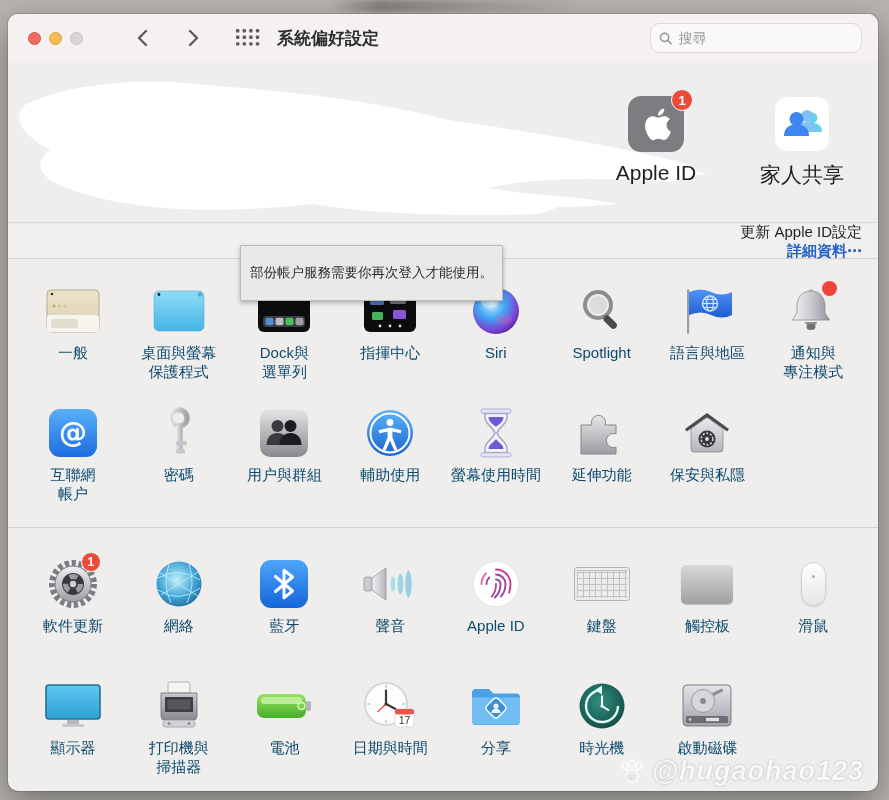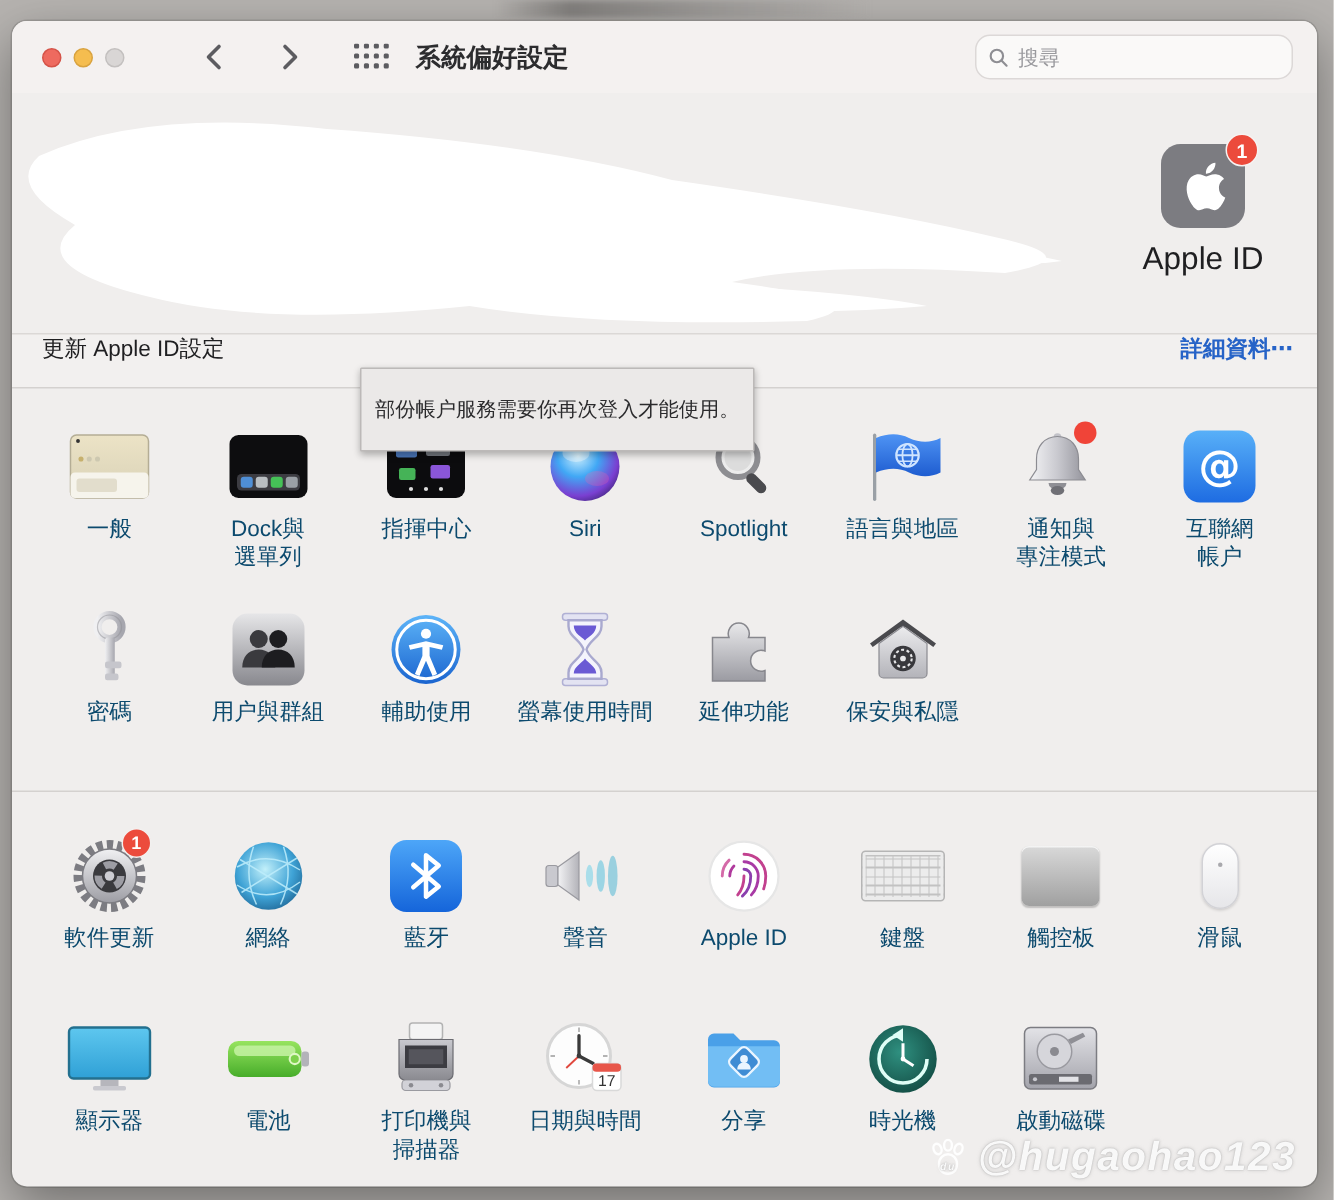--- a/index.html
+++ b/index.html
@@ -42,21 +42,21 @@
   .scribble{position:absolute;left:0;top:8px;pointer-events:none;}
   .account-items{position:absolute;right:22px;top:34px;display:flex;gap:38px;}
   .account-item{width:108px;display:flex;flex-direction:column;align-items:center;cursor:default;}
   .account-item .a-icon{position:relative;width:56px;height:56px;}
   .account-item .a-label{margin-top:9px;font-size:21px;color:#1f1f21;text-align:right;}
   .badge{position:absolute;top:-7px;right:-9px;min-width:22px;height:22px;border-radius:11px;
     background:#ec4b3c;color:#fff;font-size:13px;font-weight:bold;display:flex;align-items:center;justify-content:center;
     border:1.5px solid #f6f3f2;}
   
   .update-row{height:37px;border-top:1px solid #dbd8d6;border-bottom:1px solid #d4d1cf;
-    display:flex;align-items:flex-start;padding:0 16px 0 20px;background:#f2f0ef;}
+    display:flex;align-items:flex-end;padding:0 16px 0 20px;background:#f2f0ef;flex-direction:column;}
   .update-text{font-size:15px;color:#1f1f21;}
   .update-link{margin-left:auto;font-size:15px;font-weight:bold;color:#2663c7;cursor:pointer;padding-left:32px;}
   
   .pref-section{position:relative;padding:24px 12px 0;}
   .pref-section.second{border-top:1px solid #d4d1cf;padding-top:28px;}
   .pref-grid{display:grid;grid-template-columns:repeat(8,1fr);}
   .pref-item{height:122px;display:flex;flex-direction:column;align-items:center;cursor:default;}
   .pi-icon{position:relative;width:60px;height:56px;display:flex;align-items:center;justify-content:center;}
   .pi-label{margin-top:5px;font-size:15px;line-height:1.25;color:#0c4a6e;text-align:center;white-space:pre-line;}
   .pi-badge{position:absolute;top:-4px;right:2px;min-width:20px;height:20px;border-radius:10px;
@@ -147,20 +147,35 @@
             <rect width="56" height="56" rx="13" fill="#7c7c81"></rect>
             <g fill="#fff" transform="translate(11,9) scale(1.62)">
               <path d="M17.05 12.536c-.024-2.47 2.013-3.66 2.105-3.717-1.148-1.68-2.935-1.911-3.569-1.936-1.52-.154-2.966.895-3.736.895-.77 0-1.96-.873-3.223-.849-1.659.024-3.188.964-4.041 2.449-1.723 2.99-.44 7.42 1.238 9.848.82 1.19 1.798 2.527 3.083 2.479 1.236-.049 1.703-.8 3.198-.8 1.495 0 1.915.8 3.224.776 1.331-.024 2.174-1.214 2.99-2.409.94-1.382 1.328-2.72 1.352-2.789-.03-.012-2.595-.996-2.62-3.947z"></path>
               <path d="M14.59 5.28c.682-.826 1.142-1.974 1.016-3.117-.982.04-2.17.654-2.874 1.48-.63.73-1.183 1.898-1.034 3.018 1.095.085 2.21-.556 2.892-1.381z"></path>
             </g>
           </svg>
           <span class="badge">1</span>
         </span>
         <span class="a-label">Apple ID</span>
       </div>
+      <div class="account-item">
+        <span class="a-icon">
+          <svg width="56" height="56" viewBox="0 0 56 56">
+            <rect width="56" height="56" rx="13" fill="#ffffff"></rect>
+            <rect x=".5" y=".5" width="55" height="55" rx="12.5" fill="none" stroke="#ebebeb"></rect>
+            <circle cx="38" cy="22" r="5.4" fill="#5fd3e8"></circle>
+            <path d="M28 36 c0-6.5 4.5-9.3 10-9.3 s10 2.8 10 9.3 z" fill="#5fd3e8"></path>
+            <circle cx="33" cy="20" r="6" fill="#7fc2f7"></circle>
+            <path d="M22 36 c0-7 5-10 11-10 s11 3 11 10 z" fill="#7fc2f7"></path>
+            <circle cx="22.5" cy="23" r="7" fill="#3f86f0"></circle>
+            <path d="M10 40 c0-8.5 5.5-11.5 12.5-11.5 S35 31.5 35 40 z" fill="#3f86f0"></path>
+          </svg>
+        </span>
+        <span class="a-label">家人共享</span>
+      </div>
     </div>
   </div>
 
   <div class="update-row">
     <span class="update-text">更新 Apple ID設定</span>
     <span class="update-link">詳細資料⋯</span>
   </div>
 
   <div class="pref-section">
     <div class="tooltip">部份帳户服務需要你再次登入才能使用。</div>
@@ -177,20 +192,38 @@
               <rect x="1" y="1" width="52" height="42" rx="4" fill="url(#gGen)" stroke="#b4ad95"></rect>
               <circle cx="6" cy="5" r="1.3" fill="#333"></circle>
               <rect x="1" y="26" width="52" height="17" rx="3" fill="#f6f4ec"></rect>
               <rect x="5" y="30" width="27" height="9" rx="2" fill="#e2ddcc"></rect>
               <circle cx="8" cy="17" r="1.7" fill="#c6b06d"></circle>
               <circle cx="13.5" cy="17" r="1.7" fill="#cdc8b0"></circle>
               <circle cx="19" cy="17" r="1.7" fill="#cdc8b0"></circle>
             </svg>
           </div>
           <div class="pi-label">一般</div>
+        </div>
+        <div class="pref-item">
+          <div class="pi-icon">
+            <svg width="54" height="44" viewBox="0 0 54 44">
+              <defs>
+                <linearGradient id="gDesk" x1="0" y1="0" x2="0" y2="1">
+                  <stop offset="0" stop-color="#8fdcf5"></stop>
+                  <stop offset="1" stop-color="#45b4e6"></stop>
+                </linearGradient>
+              </defs>
+              <rect x="2" y="2" width="50" height="40" rx="5" fill="url(#gDesk)"></rect>
+              <rect x="2" y="2" width="50" height="40" rx="5" fill="none" stroke="#3fa0cf" stroke-opacity=".5"></rect>
+              <circle cx="7" cy="5.5" r="1.4" fill="#222"></circle>
+              <circle cx="48" cy="5.5" r="1.6" fill="none" stroke="#2f7fa8" stroke-width="1"></circle>
+            </svg>
+          </div>
+          <div class="pi-label">桌面與螢幕
+保護程式</div>
         </div>
         <div class="pref-item">
           <div class="pi-icon">
             <svg width="54" height="44" viewBox="0 0 54 44">
               <rect x="1" y="1" width="52" height="42" rx="6" fill="#0d0d0f"></rect>
               <rect x="6" y="27" width="42" height="11" rx="3" fill="#3c3c42"></rect>
               <rect x="8.5" y="28.8" width="8" height="7.4" rx="2" fill="#4f8fd6"></rect>
               <rect x="18.5" y="28.8" width="8" height="7.4" rx="2" fill="#b9bec2"></rect>
               <rect x="28.5" y="28.8" width="8" height="7.4" rx="2" fill="#45c157"></rect>
               <rect x="38.5" y="28.8" width="8" height="7.4" rx="2" fill="#9aa0a6"></rect>
@@ -525,55 +558,55 @@
               </defs>
               <rect x="2" y="2" width="54" height="34" rx="3" fill="url(#gDsp)" stroke="#23708f" stroke-width="1.6"></rect>
               <rect x="23" y="37" width="12" height="4" fill="#b6b6bc"></rect>
               <rect x="18" y="41" width="22" height="3" rx="1.2" fill="#c9c9cf"></rect>
             </svg>
           </div>
           <div class="pi-label">顯示器</div>
         </div>
         <div class="pref-item">
           <div class="pi-icon">
-            <svg width="58" height="32" viewBox="0 0 58 32">
-              <defs>
-                <linearGradient id="gBat" x1="0" y1="0" x2="0" y2="1">
-                  <stop offset="0" stop-color="#97e45f"></stop>
-                  <stop offset="1" stop-color="#47ad2a"></stop>
-                </linearGradient>
-              </defs>
-              <rect x="2" y="4" width="49" height="24" rx="7" fill="url(#gBat)"></rect>
-              <rect x="6" y="7" width="41" height="7" rx="3.5" fill="#c6f2a3" opacity=".85"></rect>
-              <rect x="51" y="11" width="5" height="10" rx="2" fill="#b3b3b9"></rect>
-              <circle cx="46.5" cy="16" r="3.4" fill="#7ed14c" stroke="#def7c4" stroke-width="1.4"></circle>
-            </svg>
-          </div>
-          <div class="pi-label">電池</div>
-        </div>
-        <div class="pref-item">
-          <div class="pi-icon">
             <svg width="52" height="52" viewBox="0 0 52 52">
               <defs>
                 <linearGradient id="gPrn" x1="0" y1="0" x2="0" y2="1">
                   <stop offset="0" stop-color="#c9c9cf"></stop>
                   <stop offset="1" stop-color="#8a8a90"></stop>
                 </linearGradient>
               </defs>
               <rect x="15" y="2" width="22" height="11" rx="2" fill="#f4f4f4" stroke="#b3b3b3" stroke-width="1"></rect>
               <path d="M8 13 h36 v23 a4 4 0 0 1 -4 4 H12 a4 4 0 0 1 -4 -4 z" fill="url(#gPrn)" stroke="#6b6b71" stroke-width=".8"></path>
               <rect x="12" y="17" width="28" height="15" fill="#3c3c42"></rect>
               <rect x="14.5" y="19.5" width="23" height="10" fill="#55555c"></rect>
               <rect x="10" y="40" width="32" height="7" rx="2.5" fill="#d2d2d8" stroke="#9a9aa0" stroke-width=".8"></rect>
               <circle cx="16" cy="43.5" r="1.5" fill="#8a8a90"></circle>
               <circle cx="36" cy="43.5" r="1.5" fill="#8a8a90"></circle>
             </svg>
           </div>
           <div class="pi-label">打印機與
 掃描器</div>
+        </div>
+        <div class="pref-item">
+          <div class="pi-icon">
+            <svg width="58" height="32" viewBox="0 0 58 32">
+              <defs>
+                <linearGradient id="gBat" x1="0" y1="0" x2="0" y2="1">
+                  <stop offset="0" stop-color="#97e45f"></stop>
+                  <stop offset="1" stop-color="#47ad2a"></stop>
+                </linearGradient>
+              </defs>
+              <rect x="2" y="4" width="49" height="24" rx="7" fill="url(#gBat)"></rect>
+              <rect x="6" y="7" width="41" height="7" rx="3.5" fill="#c6f2a3" opacity=".85"></rect>
+              <rect x="51" y="11" width="5" height="10" rx="2" fill="#b3b3b9"></rect>
+              <circle cx="46.5" cy="16" r="3.4" fill="#7ed14c" stroke="#def7c4" stroke-width="1.4"></circle>
+            </svg>
+          </div>
+          <div class="pi-label">電池</div>
         </div>
         <div class="pref-item">
           <div class="pi-icon">
             <svg width="56" height="52" viewBox="0 0 56 52">
               <circle cx="24" cy="24" r="21" fill="#fdfdfd" stroke="#d6d6d6" stroke-width="2"></circle>
               <g stroke="#b3b3b3" stroke-width="1.2">
                 <line x1="24" y1="5" x2="24" y2="8"></line>
                 <line x1="24" y1="40" x2="24" y2="43"></line>
                 <line x1="5" y1="24" x2="8" y2="24"></line>
                 <line x1="40" y1="24" x2="43" y2="24"></line>

